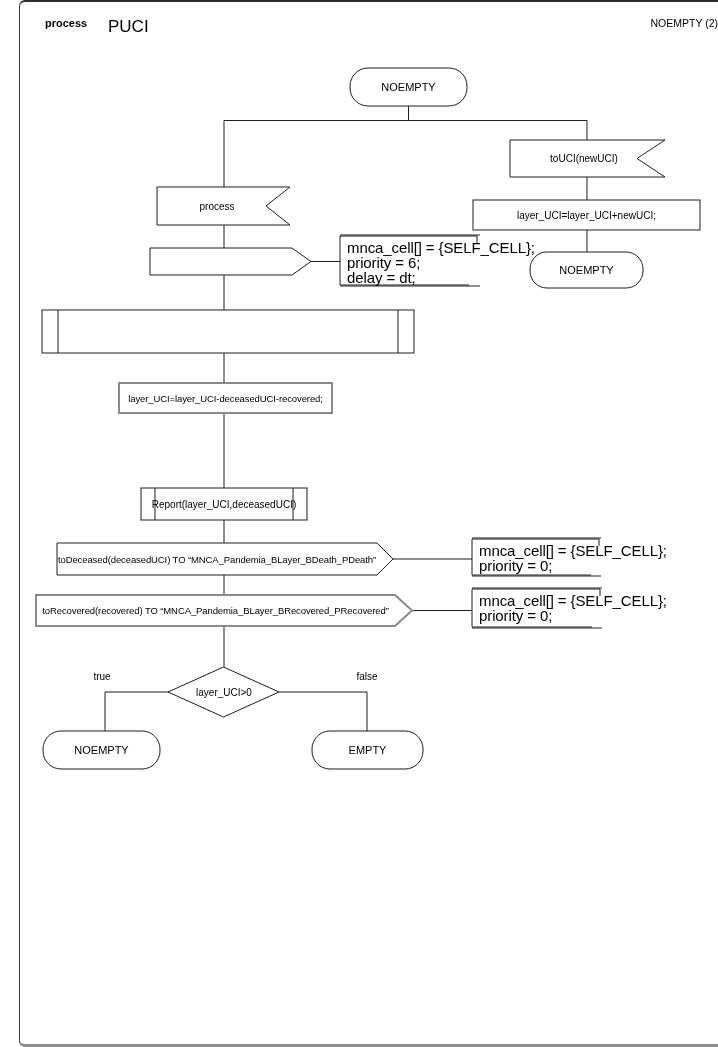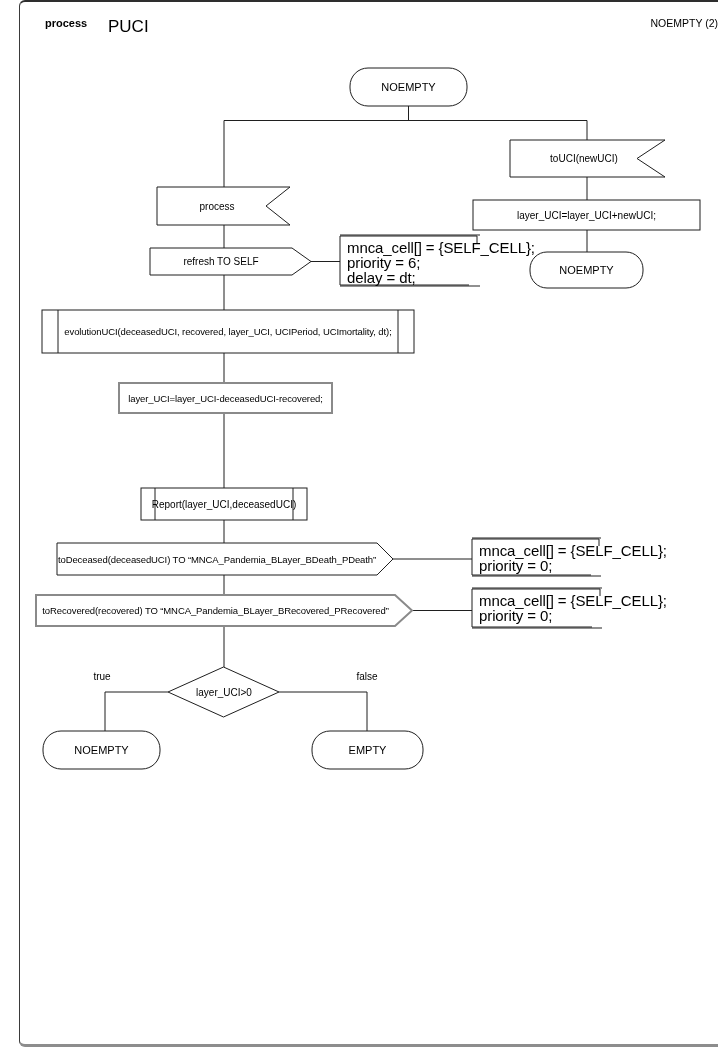--- a/index.html
+++ b/index.html
@@ -88,29 +88,27 @@
         <path stroke="#909090" stroke-width="2" d="M452 586 H582 M452 626 H582"></path>
         <path d="M580 587 H452 V625 H572 M580 587 v7"></path>
       </g>
     </g>
   </svg>
 
   <div class="txt t11" style="left:330px;top:66px;width:117px;height:38px;">NOEMPTY</div>
 
   <div class="txt t105" style="left:137px;top:185px;width:120px;height:38px;">process</div>
 
-  <div class="txt t105" style="left:130px;top:246px;width:142px;height:27px;">refresh TO SELF</div>
 
   <div class="cmt" style="left:327px;top:238px;">
     <div>mnca_cell[] = {SELF_CELL};</div>
     <div>priority = 6;</div>
     <div>delay = dt;</div>
   </div>
 
-  <div class="txt t95" style="left:22px;top:308px;width:372px;height:43px;">evolutionUCI(deceasedUCI, recovered, layer_UCI, UCIPeriod, UCImortality, dt);</div>
 
   <div class="txt t95" style="left:99px;top:381px;width:213px;height:30px;">layer_UCI=layer_UCI-deceasedUCI-recovered;</div>
 
   <div class="txt t10" style="left:121px;top:486px;width:166px;height:32px;">Report(layer_UCI,deceasedUCI)</div>
 
   <div class="txt t95" style="left:37px;top:541px;width:320px;height:32px;">toDeceased(deceasedUCI) TO “MNCA_Pandemia_BLayer_BDeath_PDeath”</div>
 
   <div class="cmt" style="left:459px;top:541px;">
     <div>mnca_cell[] = {SELF_CELL};</div>
     <div>priority = 0;</div>

